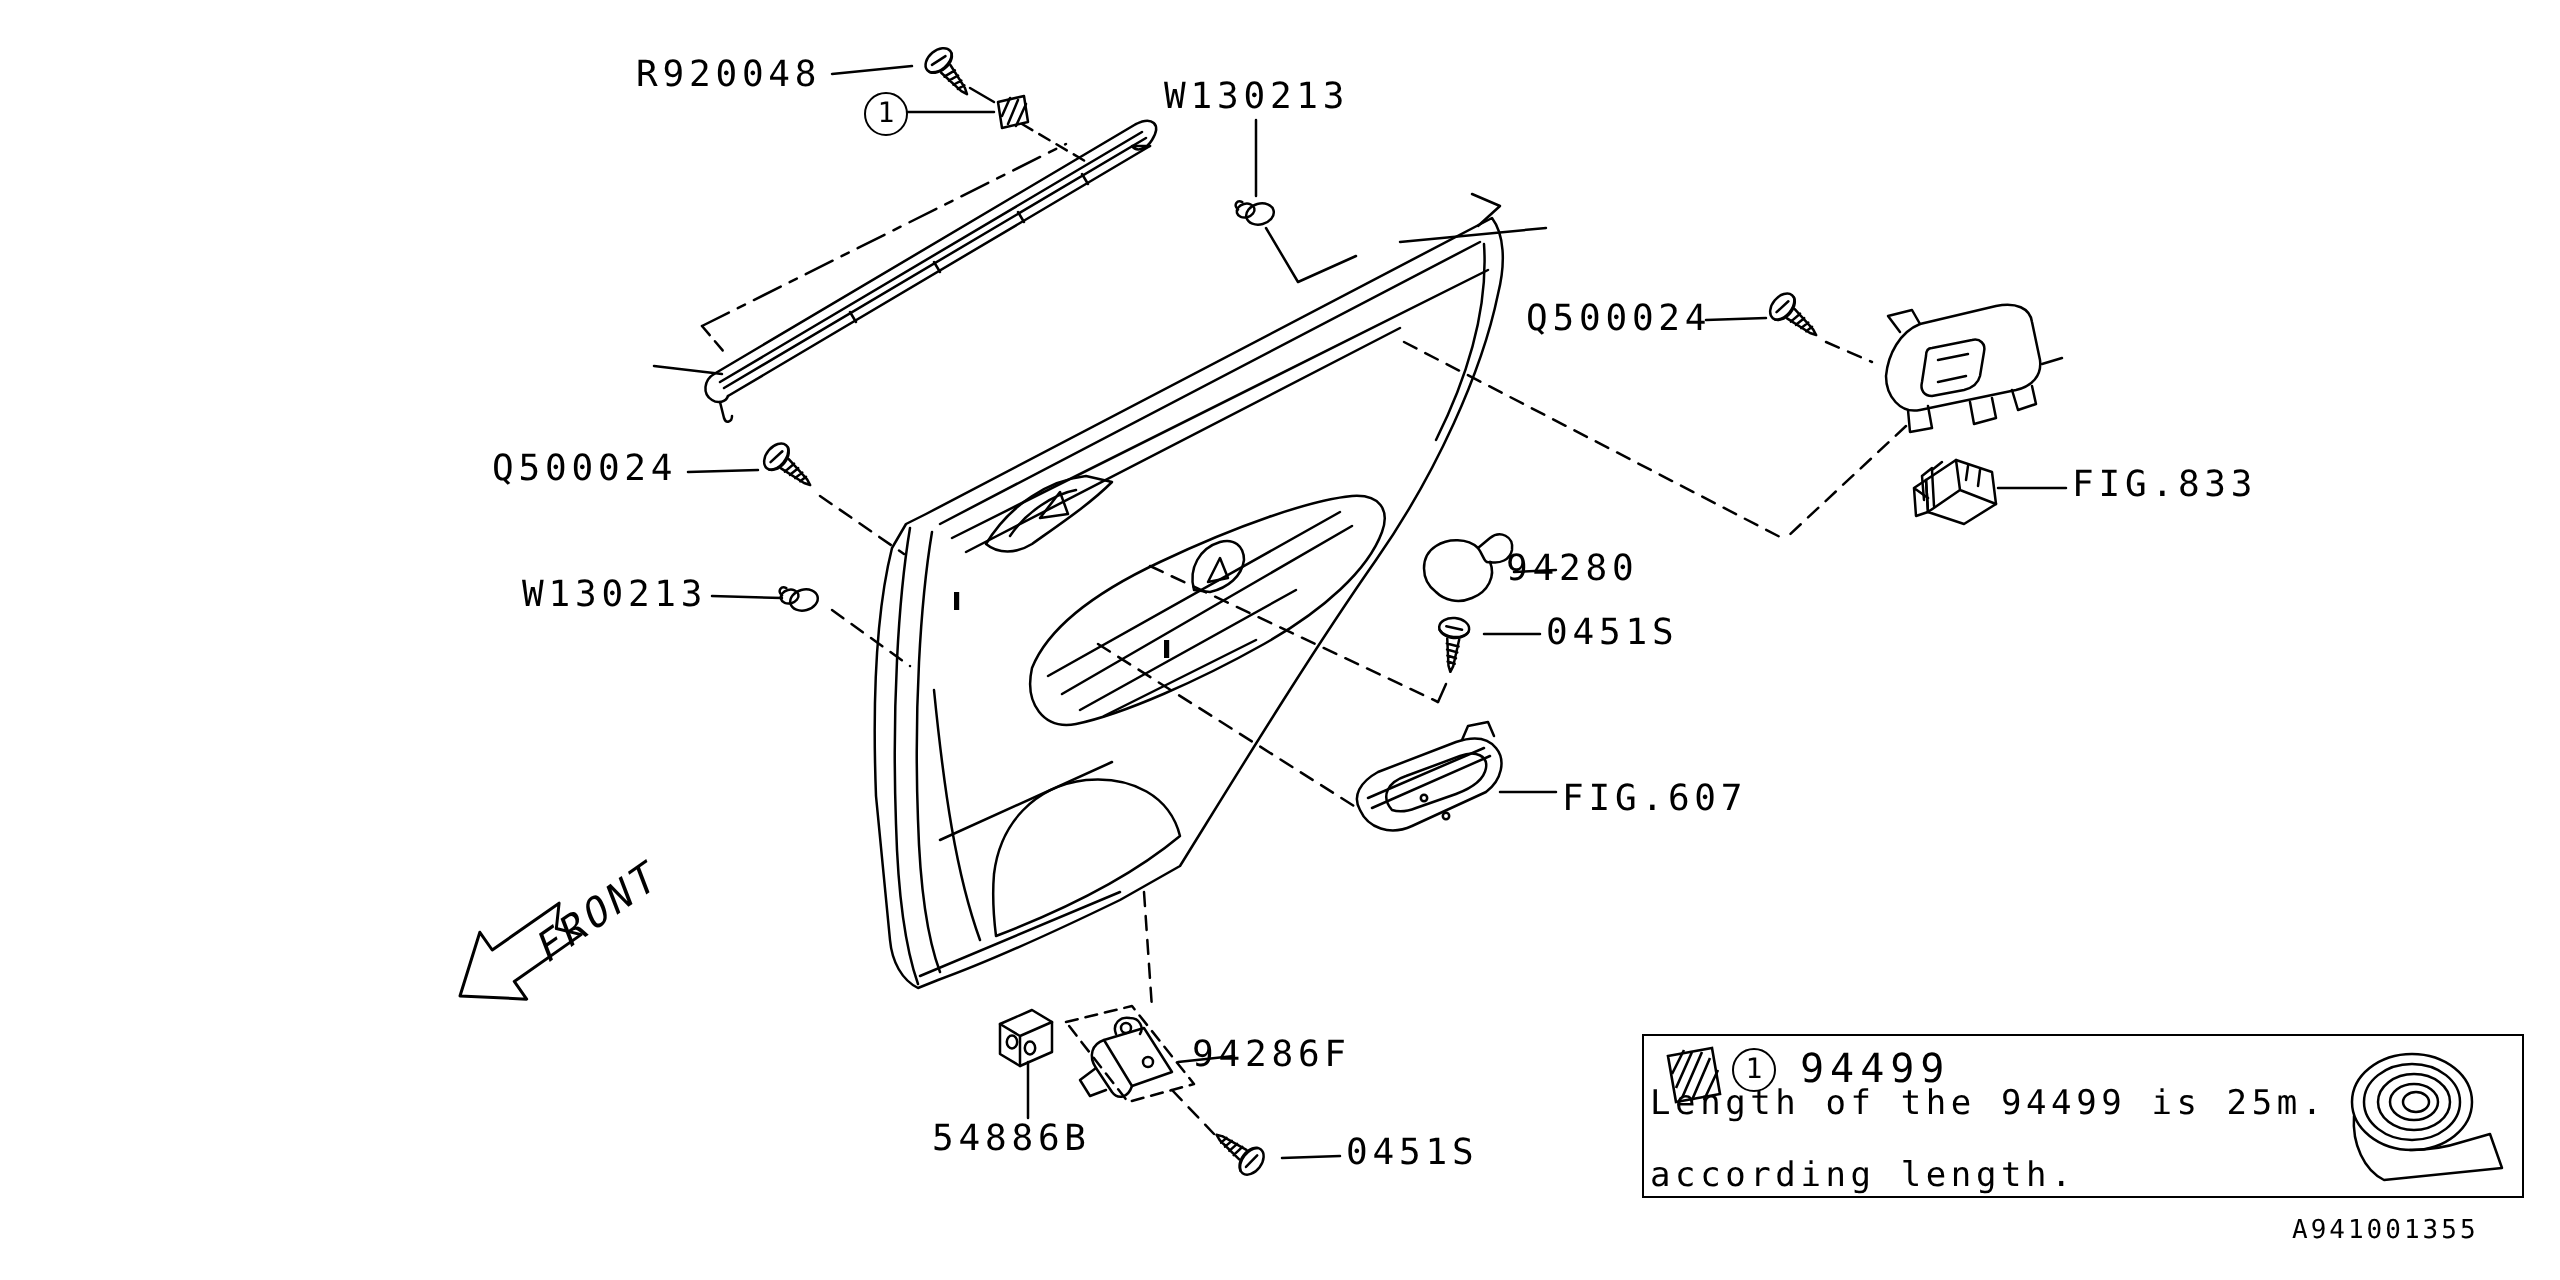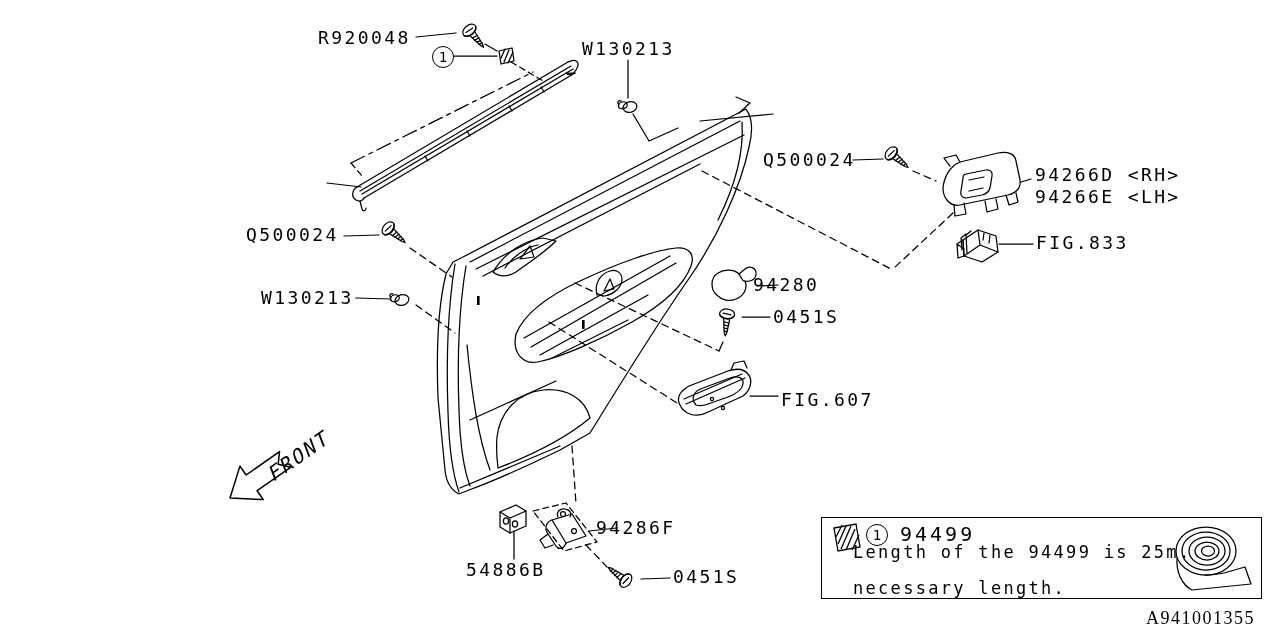--- a/index.html
+++ b/index.html
@@ -9,22 +9,22 @@
   .art path,.art line,.art ellipse,.art circle,.art polygon,.art polyline{
       stroke:#000;stroke-width:1.25;fill:none;stroke-linecap:round;stroke-linejoin:round;}
   .lbl{position:absolute;font-size:18px;letter-spacing:2.4px;line-height:22px;
        white-space:pre;color:#000;}
   .circ{position:absolute;width:22px;height:22px;border:1.6px solid #000;border-radius:50%;
         box-sizing:border-box;display:flex;align-items:center;justify-content:center;
         font-size:14px;background:#fff;}
   .legend{position:absolute;left:821px;top:517px;width:441px;height:82px;
           border:1.6px solid #000;box-sizing:border-box;}
   .legend .part{position:absolute;left:78px;top:4px;font-size:20px;letter-spacing:3px;text-align:right;}
-  .legend .note{position:absolute;left:3px;font-size:17px;letter-spacing:2.3px;white-space:pre;margin-left:28px;}
-  .docnum{position:absolute;left:1146px;top:608px;font-size:18px;letter-spacing:1.5px;font-family:Liberation Serif, serif;}
+  .legend .note{position:absolute;left:3px;font-size:17px;letter-spacing:2.3px;white-space:pre;}
+  .docnum{position:absolute;left:1146px;top:608px;font-size:13px;letter-spacing:1.5px;}
   .front{position:absolute;left:266px;top:464px;font-size:20px;letter-spacing:2px;
          transform:rotate(-35deg) skewX(-14deg);transform-origin:0 0;}
 </style>
 </head>
 <body>
 
 <div class="stage">
 
   <svg class="art" width="1280" height="640" viewBox="0 0 1280 640">
     <defs>
@@ -195,22 +195,20 @@
       <path d="M778,396 L750,396"></path>
       <path d="M617,528 L589,531"></path>
       <path d="M514,531 L514,559"></path>
       <path d="M670,578 L641,579"></path>
     </g>
   </svg>
 
   <div class="lbl" style="left:318px;top:27px">R920048</div>
   <div class="lbl" style="left:582px;top:38px">W130213</div>
   <div class="lbl" style="left:763px;top:149px">Q500024</div>
-  <div class="lbl" style="left:1035px;top:164px">94266D &lt;RH&gt;
-94266E &lt;LH&gt;</div>
   <div class="lbl" style="left:1036px;top:232px">FIG.833</div>
   <div class="lbl" style="left:246px;top:224px">Q500024</div>
   <div class="lbl" style="left:261px;top:287px">W130213</div>
   <div class="lbl" style="left:753px;top:274px">94280</div>
   <div class="lbl" style="left:773px;top:306px">0451S</div>
   <div class="lbl" style="left:781px;top:389px">FIG.607</div>
   <div class="lbl" style="left:596px;top:517px">94286F</div>
   <div class="lbl" style="left:466px;top:559px">54886B</div>
   <div class="lbl" style="left:673px;top:566px">0451S</div>
 
@@ -225,18 +223,18 @@
       <g style="stroke:#000;fill:none;stroke-width:1.3">
         <path d="M8,8 L30,4 L34,27 L12,31 Z"></path>
         <path d="M10,17 L16,5 M12,24 L20,6 M15,29 L25,6 M20,30 L29,9 M26,30 L33,15"></path>
       </g>
     </svg>
     <div class="circ" style="left:44px;top:6px">
       <span>1</span>
     </div>
     <div class="part">94499</div>
     <div class="note" style="top:24px">Length of the 94499 is 25m.</div>
-    <div class="note" style="top:60px">necessary length.</div>
+    <div class="note" style="top:60px">according length.</div>
   </div>
 
   <div class="docnum">A941001355</div>
 
 </div>
 
 </body></html>

